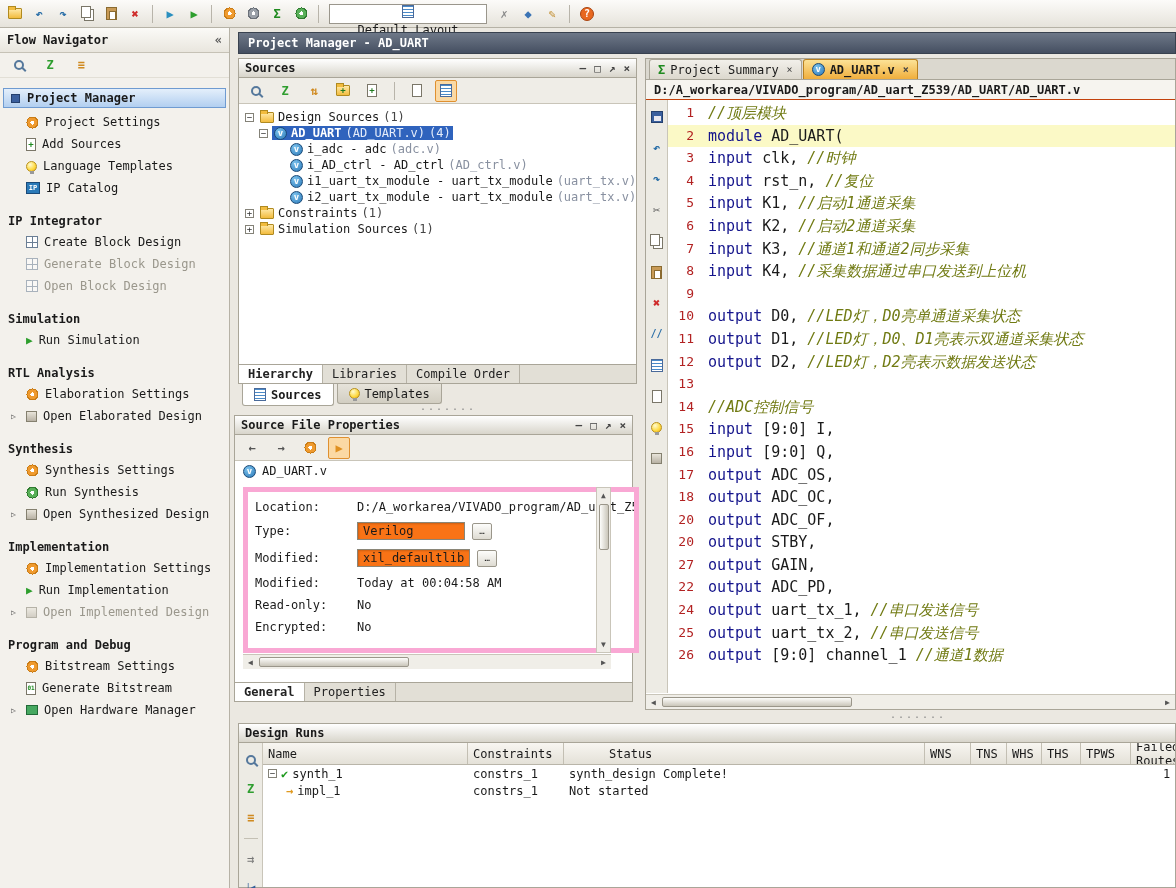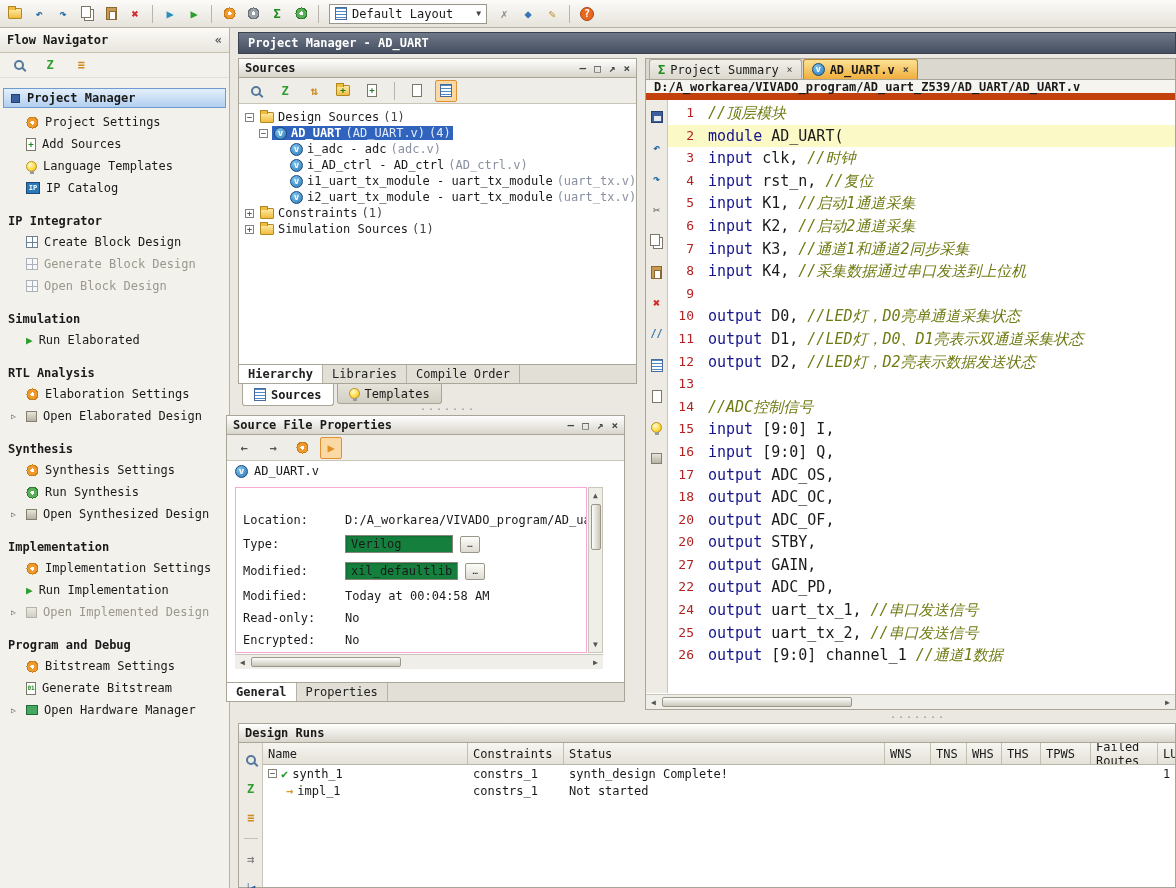--- a/index.html
+++ b/index.html
@@ -29,21 +29,21 @@
 .i-chip{width:12px;height:10px;background:#46a860;border:1px solid #226a38;}
 .i-vfile{width:13px;height:13px;border-radius:50%;background:radial-gradient(circle at 35% 30%,#7ec4ee,#2a78b8);color:#fff;font-size:9px;font-weight:bold;border:1px solid #1a4a78;display:inline-flex;align-items:center;justify-content:center;}
 .i-help{width:14px;height:14px;border-radius:50%;background:#e86820;color:#fff;font-weight:bold;font-size:10px;border:1px solid #a84410;display:inline-flex;align-items:center;justify-content:center;}
 
 #toolbar{position:absolute;left:0;top:0;width:1176px;height:28px;background:linear-gradient(#fcfbf9,#e6e3db);border-bottom:1px solid #b6b2a6;display:flex;align-items:center;padding:0 4px;}
 #tb-a,#tb-b{display:flex;align-items:center;gap:2px;}
 .tbi{width:22px;height:22px;display:inline-flex;align-items:center;justify-content:center;border-radius:2px;flex:none;}
 .tbi.pressed{background:#fbd9a4;border:1px solid #df9030;}
 .tsep{width:1px;height:18px;background:#b8b4aa;margin:0 4px;flex:none;}
 .tsep-v{height:1px;width:14px;background:#c4c0b4;margin:2px 0;flex:none;}
-#layout-select{height:20px;background:#fff;border:1px solid #9a968c;display:inline-flex;align-items:center;gap:5px;padding:0 5px;margin:0 6px;width:158px;}
+#layout-select{height:20px;background:#fff;border:1px solid #9a968c;display:inline-flex;align-items:center;gap:5px;padding:0 5px;margin:0 6px;width:158px;flex-direction:column;}
 #layout-select .caret{margin-left:auto;font-size:8px;color:#444;}
 
 #flownav{position:absolute;left:0;top:28px;width:230px;height:860px;background:#f3f1ec;border-right:1px solid #b6b2a6;}
 #fn-header{height:25px;border-bottom:1px solid #c6c2b6;display:flex;align-items:center;padding:0 7px;background:linear-gradient(#fbfaf7,#e9e6de);}
 #fn-title{font-weight:bold;}
 #fn-collapse{margin-left:auto;color:#555;font-weight:bold;}
 #fn-toolbar{height:25px;display:flex;align-items:center;gap:9px;padding:0 8px;border-bottom:1px solid #e2dfd6;}
 #fn-body{padding-top:10px;}
 .fn-section{margin-bottom:12px;}
 .fn-label{font-weight:bold;padding:3px 8px;}
@@ -73,39 +73,39 @@
 .tn.hl .tsuffix,.tn.hl .tcount{color:#e4ecfa;}
 .tabs{position:absolute;left:0;right:0;bottom:0;height:19px;background:#e2dfd6;border-top:1px solid #a9a598;display:flex;align-items:stretch;}
 .tab{display:flex;align-items:center;padding:0 9px;border-right:1px solid #b6b2a6;color:#222;}
 .tab.active{background:#fff;font-weight:bold;}
 
 #dock-tabs{position:absolute;left:242px;top:384px;width:395px;height:22px;display:flex;gap:3px;}
 .dtab{display:flex;align-items:center;gap:5px;padding:0 11px;border:1px solid #a9a598;border-top:none;background:linear-gradient(#e6e3da,#d2cec2);height:20px;border-radius:0 0 3px 3px;}
 .dtab.active{background:#fff;font-weight:bold;height:22px;}
 
 #prop-file{position:absolute;left:8px;top:48px;display:flex;align-items:center;gap:6px;}
-#props-box{position:absolute;left:8px;top:71px;width:352px;height:166px;border:1px solid #f9a8d4;background:#fff;overflow:hidden;padding:22px 7px;}
+#props-box{position:absolute;left:8px;top:71px;width:396px;height:166px;border:5px solid #f9a8d4;background:#fff;overflow:hidden;padding:5px 7px;}
 .prow{display:flex;align-items:center;margin-bottom:3px;height:19px;}
 .prow.ctl{height:24px;}
 .plabel{width:102px;flex:none;}
-.pcombo{border:1px solid #8a8678;background:#15803d;height:18px;display:inline-flex;align-items:center;padding:0 5px;min-width:108px;box-shadow:inset 1px 1px 2px rgba(0,0,0,.18);}
+.pcombo{border:1px solid #8a8678;background:#f97316;height:18px;display:inline-flex;align-items:center;padding:0 5px;min-width:108px;box-shadow:inset 1px 1px 2px rgba(0,0,0,.18);}
 .pellipsis{width:20px;height:17px;border:1px solid #9a968a;background:linear-gradient(#fdfdfb,#dedbd2);border-radius:2px;margin-left:7px;text-align:center;font-size:9px;line-height:15px;}
 
 .vscroll{position:absolute;width:15px;background:#f0eee8;border:1px solid #c9c5b9;display:flex;flex-direction:column;align-items:center;justify-content:space-between;}
 .vthumb{position:absolute;left:2px;width:10px;background:linear-gradient(90deg,#fdfdfb,#cac6ba);border:1px solid #9a968a;border-radius:2px;}
 .hscroll{position:absolute;height:15px;background:#f0eee8;border-top:1px solid #c9c5b9;display:flex;align-items:center;justify-content:space-between;}
 .hthumb{position:absolute;top:2px;height:10px;background:linear-gradient(#fdfdfb,#cac6ba);border:1px solid #9a968a;border-radius:2px;}
 .sbtn{width:15px;height:15px;font-size:8px;color:#555;display:flex;align-items:center;justify-content:center;flex:none;}
 
 #editor{position:absolute;left:645px;top:58px;width:531px;height:652px;background:#fff;border:1px solid #a9a598;}
 #ed-tabs{height:21px;background:#dbd8cf;display:flex;align-items:flex-end;padding-left:3px;gap:1px;border-bottom:1px solid #a9a598;}
 .etab{height:20px;display:flex;align-items:center;gap:5px;padding:0 8px;border:1px solid #a9a598;border-bottom:none;border-radius:3px 3px 0 0;background:linear-gradient(#f2f0ea,#dcd8ce);}
 .etab.active{background:linear-gradient(#fce296,#f0ae3c);font-weight:bold;border-color:#b88020;}
 .etab .close{font-size:10px;color:#444;margin-left:3px;}
-#ed-path{height:20px;background:#f6f4ef;border-bottom:7px solid #c2410c;display:flex;align-items:center;padding:0 8px;font-weight:bold;}
+#ed-path{height:20px;background:#f6f4ef;border-bottom:1px solid #c2410c;display:flex;align-items:center;padding:0 8px;font-weight:bold;}
 #ed-body{position:absolute;left:0;top:41px;right:0;bottom:16px;display:flex;overflow:hidden;}
 #ed-strip{width:22px;background:#edebe4;border-right:1px solid #c9c5b9;display:flex;flex-direction:column;align-items:center;padding-top:6px;gap:9px;}
 #ed-code{flex:1;overflow:hidden;padding-top:2px;}
 .cl{display:flex;height:22.6px;line-height:22.6px;font-size:15px;white-space:pre;}
 .cl.cur{background:#fbf9c6;}
 .ln{width:34px;flex:none;text-align:right;padding-right:8px;color:#b22222;font-size:13px;}
 .ct{padding-left:6px;}
 .kw{color:#14148c;}
 .cm{color:#707a12;font-style:italic;}
 
@@ -234,21 +234,21 @@
         </div>
         <div class="fn-item disabled">
           <span class="ic i-blocks"></span>
           <span>Open Block Design</span>
         </div>
       </div>
       <div class="fn-section">
         <div class="fn-label">Simulation</div>
         <div class="fn-item">
           <span class="ic " style="color: rgb(45, 158, 45); font-size: 11px;">▶</span>
-          <span>Run Elaborated</span>
+          <span>Run Simulation</span>
         </div>
       </div>
       <div class="fn-section">
         <div class="fn-label">RTL Analysis</div>
         <div class="fn-item">
           <span class="ic i-gear"></span>
           <span>Elaboration Settings</span>
         </div>
         <div class="fn-item">
           <span class="expander">▷</span>
@@ -429,21 +429,21 @@
       <span class="ic i-stripes"></span>
       <span>Sources</span>
     </span>
     <span class="dtab">
       <span class="ic i-bulb"></span>
       <span>Templates</span>
     </span>
   </div>
 <div class="dots" style="left:420px;top:404px;">·······</div>
 
-<div id="props" class="panel" style="left:226px;top:415px;width:399px;height:287px;">
+<div id="props" class="panel" style="left:234px;top:415px;width:399px;height:287px;">
   <div class="ptitle">
     <span>Source File Properties</span>
     <span class="pbtns" id="prop-btns">
         <span class="wbtn">–</span>
         <span class="wbtn">□</span>
         <span class="wbtn">↗</span>
         <span class="wbtn">×</span>
       </span>
   </div>
   <div class="ptoolbar" id="prop-toolbar">
@@ -623,21 +623,21 @@
           <span class="ic " style="color: rgb(119, 119, 119);">⇉</span>
         </span>
         <span class="tbi">
           <span class="ic " style="color: rgb(53, 96, 154); font-size: 8px;">|◀</span>
         </span>
       </div>
     <div id="runs-table">
       <div class="dr-h" id="dr-head">
           <div class="cell" style="width: 205px;">Name</div>
           <div class="cell" style="width: 96px;">Constraints</div>
-          <div class="cell" style="width: 321px;">Status</div>
+          <div class="cell" style="width: 321px; margin-left: 40px;">Status</div>
           <div class="cell" style="width: 46px;">WNS</div>
           <div class="cell" style="width: 36px;">TNS</div>
           <div class="cell" style="width: 35px;">WHS</div>
           <div class="cell" style="width: 39px;">THS</div>
           <div class="cell" style="width: 50px;">TPWS</div>
           <div class="cell" style="width: 67px;">Failed Routes</div>
           <div class="cell" style="width: 40px;">LUT</div>
         </div>
       <div id="dr-rows">
           <div class="dr-row">

